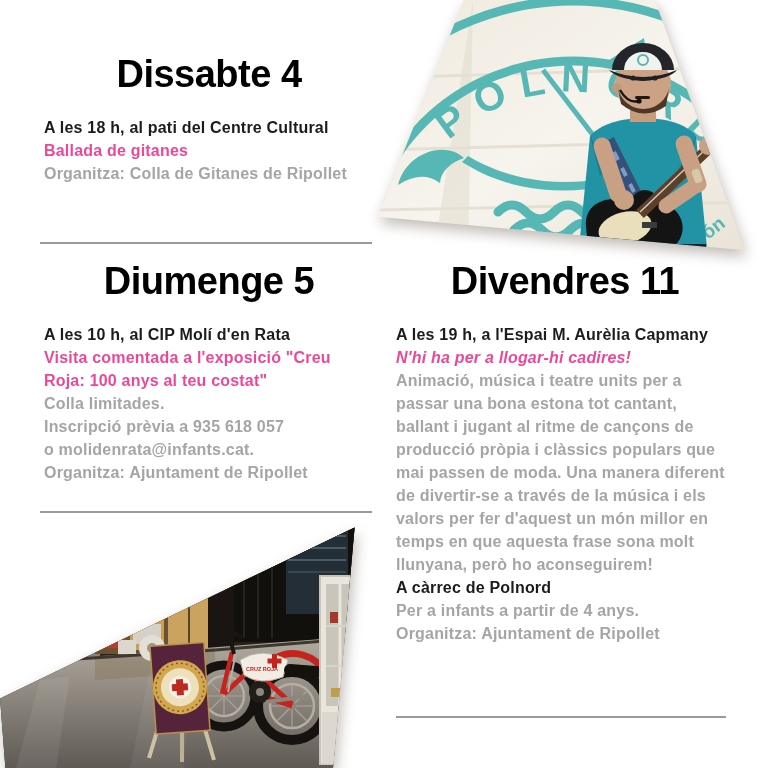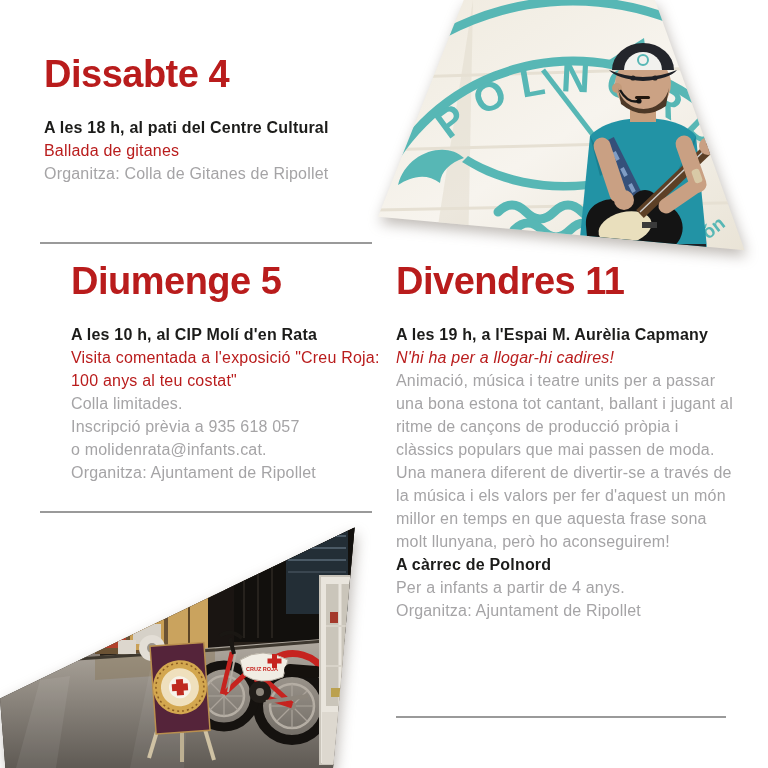--- a/index.html
+++ b/index.html
@@ -3,28 +3,28 @@
 <meta charset="utf-8">
 <style>
   html,body{margin:0;padding:0;}
   body{
     width:768px;height:768px;background:#ffffff;position:relative;overflow:hidden;
     font-family:"Liberation Sans", sans-serif;
   }
   .page{position:absolute;inset:0;}
   .sec{position:absolute;}
   h2.day{
-    font-size:38px;line-height:44px;font-weight:bold;color:#b91c1c;
-    margin:0 0 20px 0;letter-spacing:-0.5px;
+    font-size:38px;line-height:44px;font-weight:bold;color:#000000;
+    margin:0 0 20px 0;letter-spacing:-0.5px;text-align:center;
   }
   .txt{font-size:16px;line-height:23px;letter-spacing:0.2px;}
   .b{font-weight:bold;color:#1c1c1a;}
-  .red{font-weight:normal;color:#b91c1c;}
+  .red{font-weight:bold;color:#ec4899;}
   .red.i{font-style:italic;}
-  .gray{color:#a5a4a6;font-weight:normal;}
+  .gray{color:#a5a4a6;font-weight:bold;}
   .divider{position:absolute;height:0;border-top:2px solid #9a9a9a;}
   .photo-wrap{position:absolute;filter:drop-shadow(2px 6px 7px rgba(110,100,88,.45));}
   .photo-wrap svg{display:block;}
   #photo1 svg{clip-path:polygon(22% 0%, 71% 0%, 94% 97%, 0% 84%);}
   #photo2 svg{clip-path:polygon(0% 72%, 98.5% 3%, 92.5% 100%, 1.5% 100%);}
 </style>
 </head>
 <body>
 
 <div class="page">
@@ -118,21 +118,21 @@
   </div>
 
   <section class="sec" style="left:44px;top:52px;width:330px;">
     <h2 class="day">Dissabte 4</h2>
     <div class="txt b">A les 18 h, al pati del Centre Cultural</div>
     <div class="txt red">Ballada de gitanes</div>
     <div class="txt gray">Organitza: Colla de Gitanes de Ripollet</div>
   </section>
   <div class="divider" style="left:40px;top:242px;width:332px;"></div>
 
-  <section class="sec" style="left:44px;top:259px;width:330px;margin-left:27px;">
+  <section class="sec" style="left:44px;top:259px;width:330px;">
     <h2 class="day">Diumenge 5</h2>
     <div class="txt b">A les 10 h, al CIP Molí d'en Rata</div>
     <div class="txt red">Visita comentada a l'exposició "Creu Roja: 100 anys al teu costat"</div>
     <div class="txt gray">Colla limitades.</div>
     <div class="txt gray">Inscripció prèvia a 935 618 057</div>
     <div class="txt gray">o molidenrata@infants.cat.</div>
     <div class="txt gray">Organitza: Ajuntament de Ripollet</div>
   </section>
   <div class="divider" style="left:40px;top:511px;width:332px;"></div>
 

